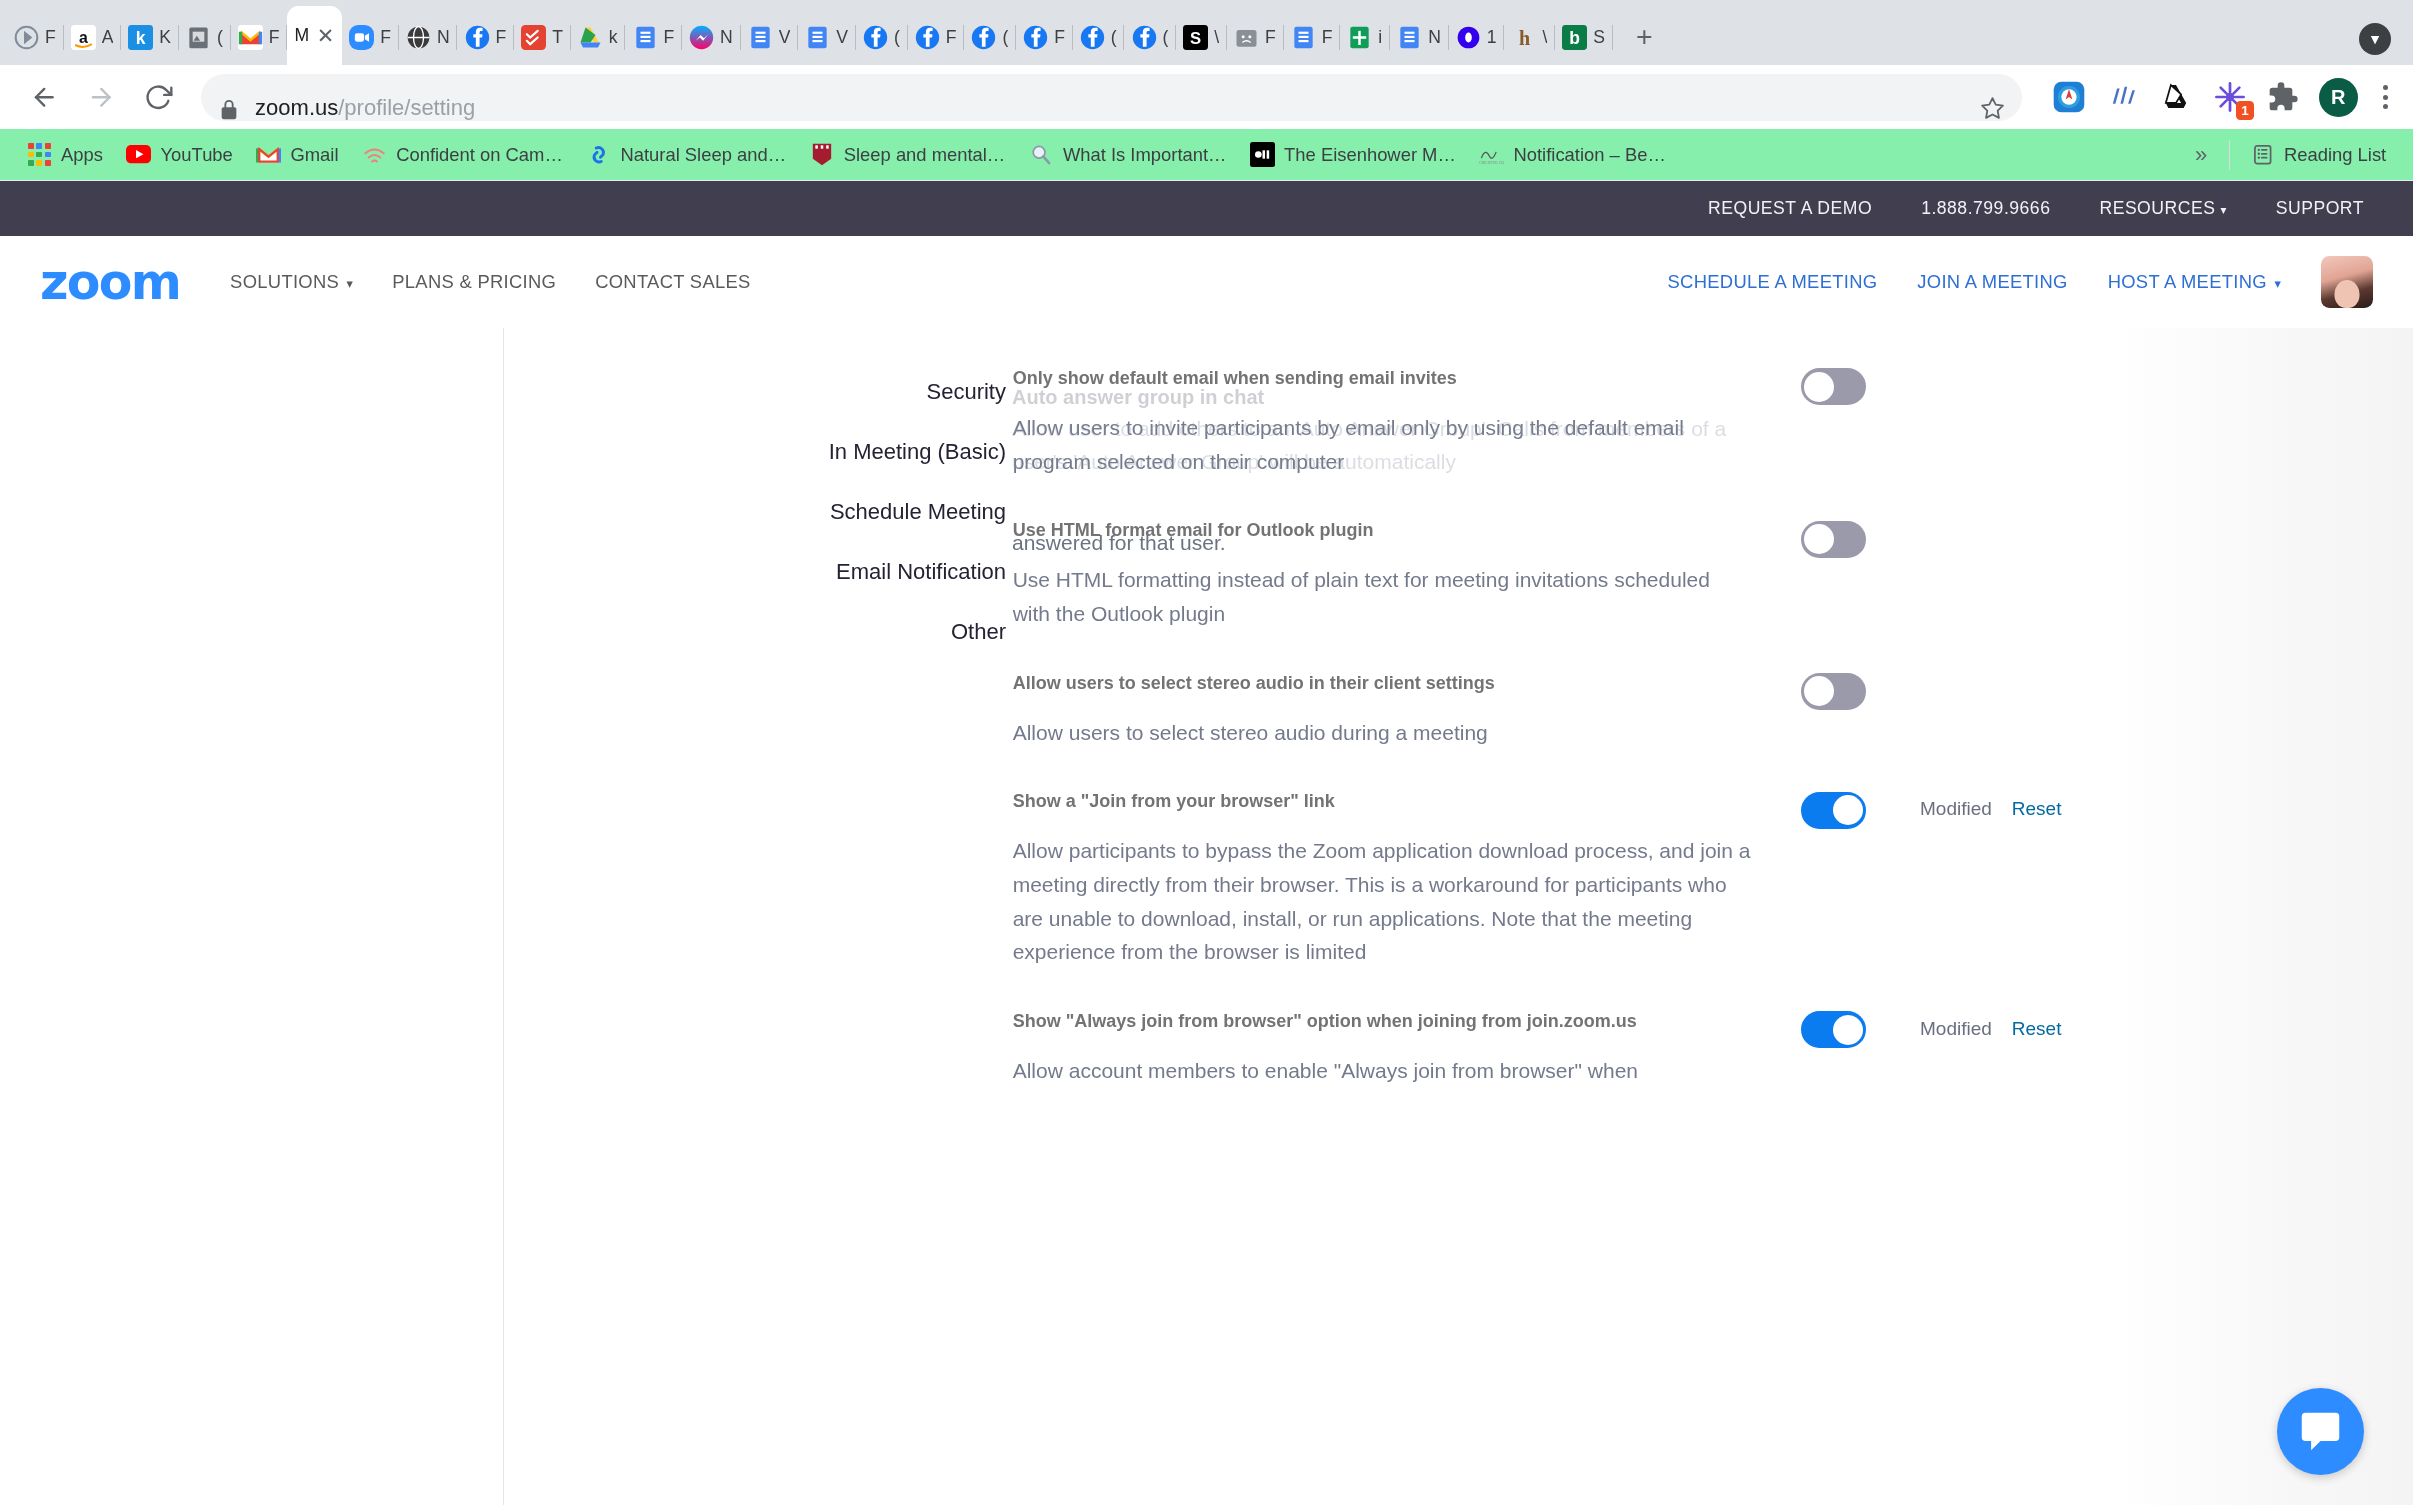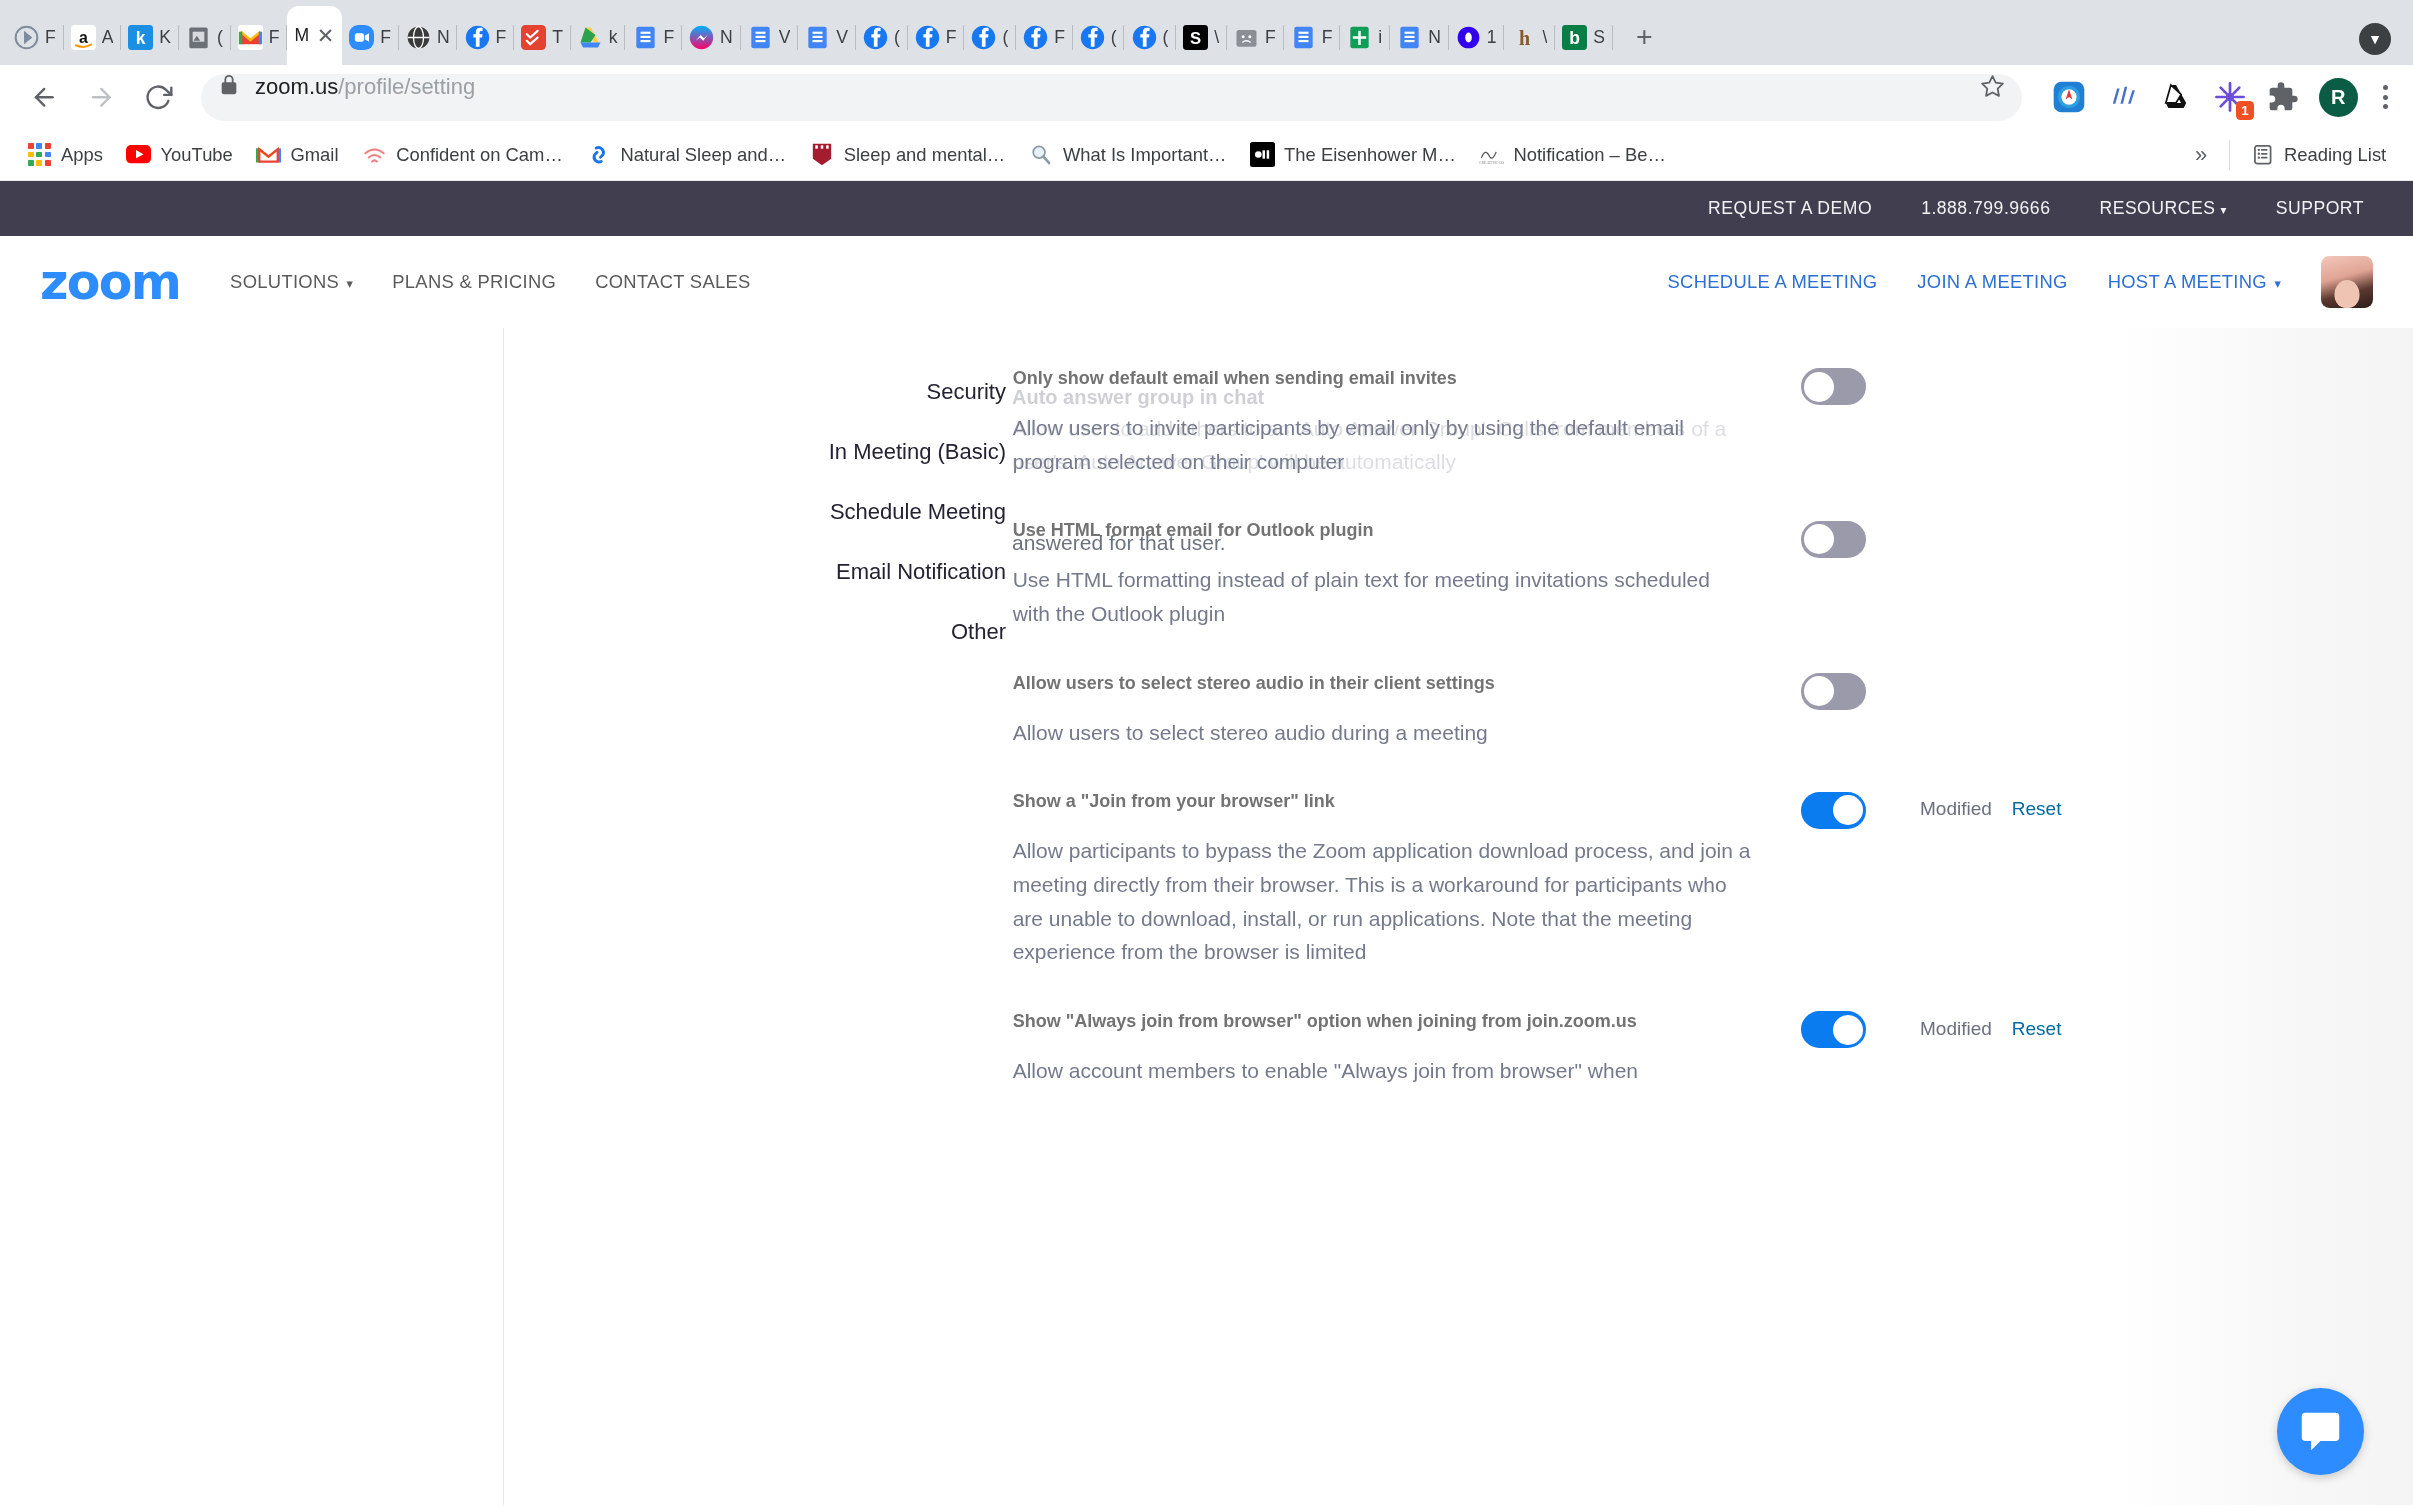--- a/index.html
+++ b/index.html
@@ -95,21 +95,21 @@
     color:#5f6368;
     flex:0 0 auto;
   }
   .navbtn.disabled { color:#bdc1c6; }
   .omnibox {
     flex:1 1 auto;
     height:47px;
     background:#f1f3f4;
     border-radius:23.5px;
     display:flex;
-    align-items:flex-start;
+    align-items:flex-end;
     padding:0 17px;
     margin:0 11.7px;
     min-width:0;
   }
   .omnibox .lock { margin-right:15px; display:flex; }
   .urltext {
     font-size:22px;
     color:#9aa0a6;
     white-space:nowrap;
     overflow:hidden;
@@ -130,21 +130,21 @@
     background:#0b5c45; color:#fff;
     display:flex;align-items:center;justify-content:center;
     font-size:20px;font-weight:600;
   }
   .kebab { display:flex;flex-direction:column;gap:4.2px;align-items:center;padding:0 6.7px;}
   .kebab i { width:5px;height:5px;border-radius:50%;background:#5f6368;display:block;}
 
   
   .bookmarks {
     height:52px;
-    background:#ffffff;
+    background:#86efac;
     display:flex;
     align-items:center;
     padding:0 18.4px;
     gap:10px;
     border-bottom:0.8px solid #e8eaed;
   }
   .bm {
     display:flex;align-items:center;gap:9.2px;
     padding:5px 8.4px;border-radius:5px;
     font-size:18.4px;color:#3c4043;white-space:nowrap;

